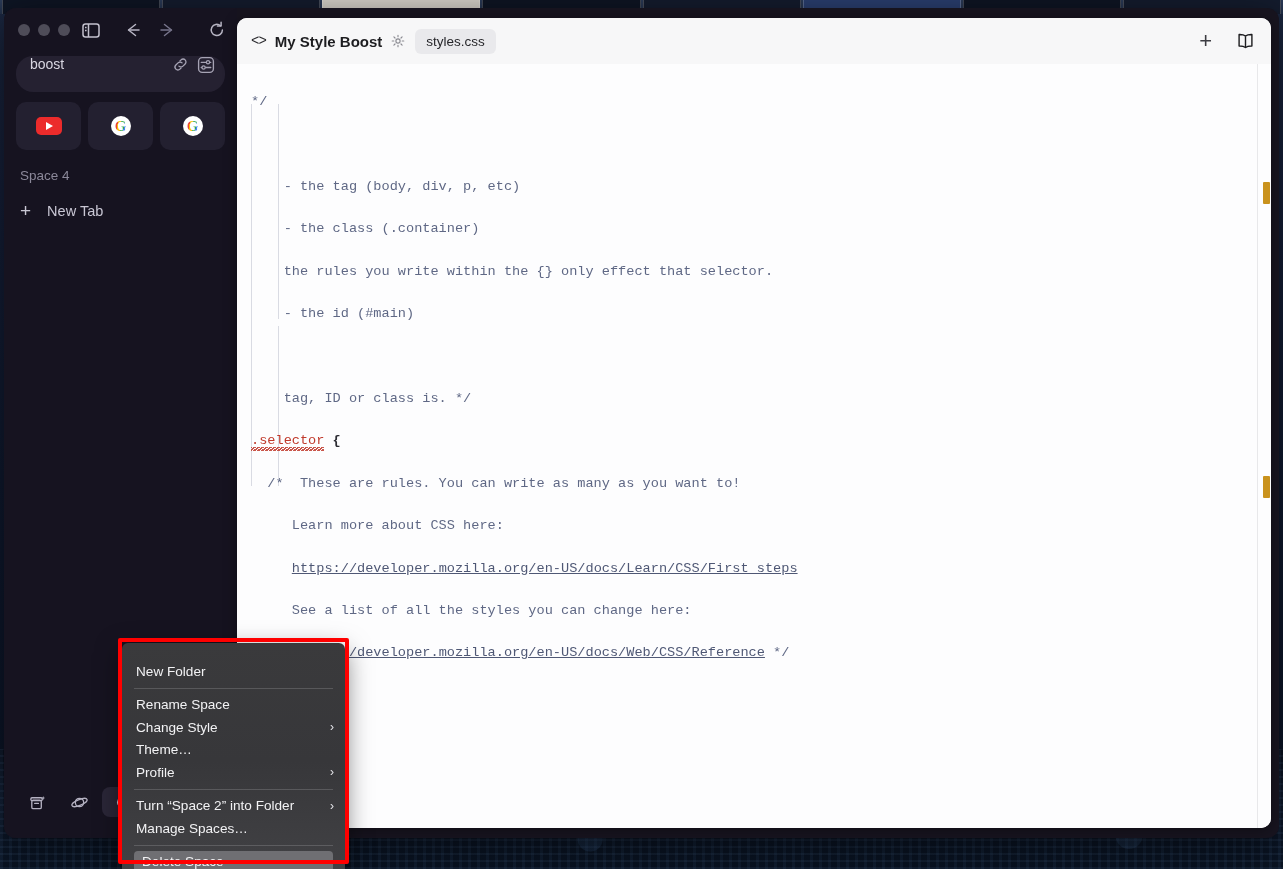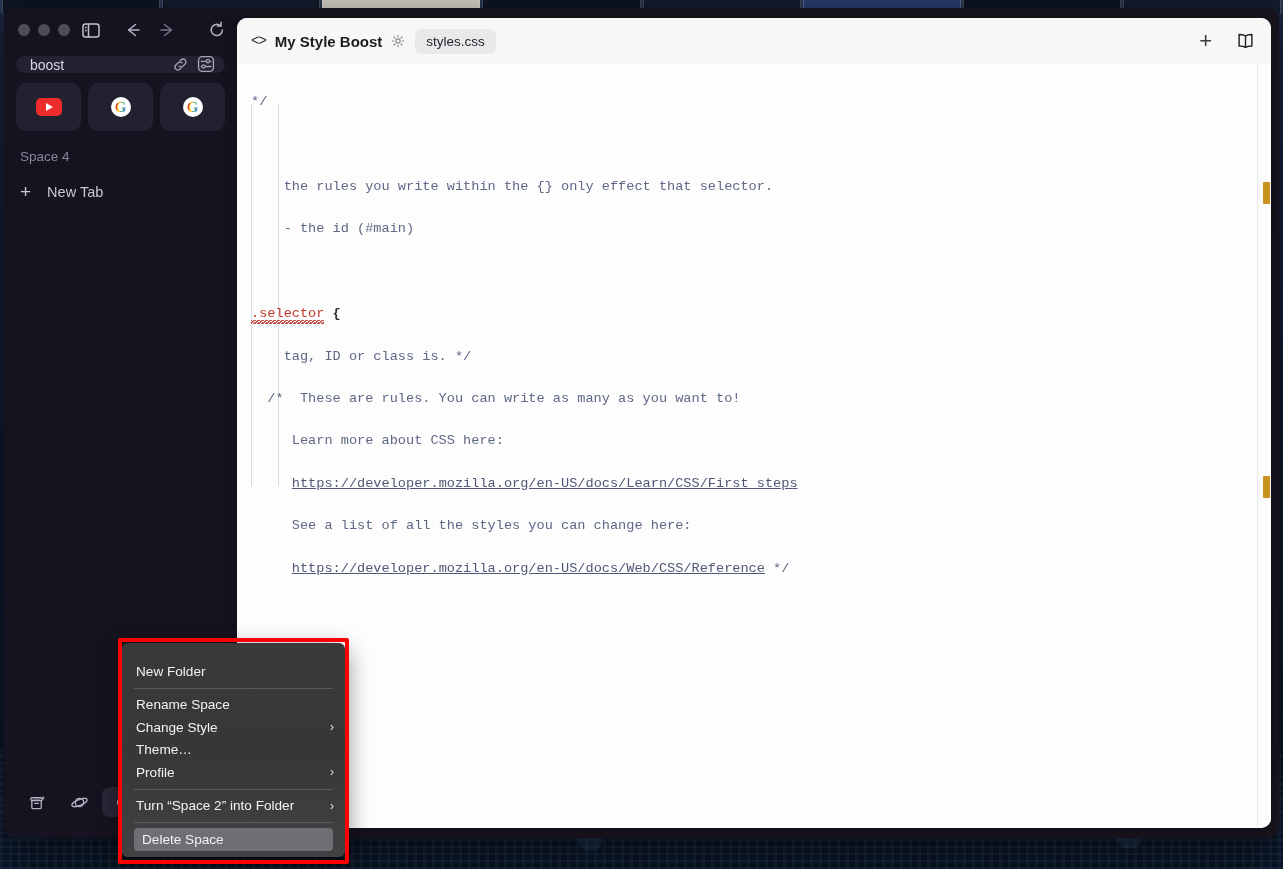--- a/index.html
+++ b/index.html
@@ -88,24 +88,24 @@
     width: 26px; height: 26px;
     display: flex; align-items: center; justify-content: center;
     color: #b9b7c4;
   }
   .tb-icon.sidebar-toggle { margin-left: 12px; }
   .nav-group { display: flex; align-items: center; gap: 8px; margin-left: 20px; }
 
   
   .urlbar {
     margin-top: 8px;
-    height: 17px;
+    height: 36px;
     background: #252131;
     border-radius: 17px;
-    display: flex; align-items: flex-end;
+    display: flex; align-items: flex-start;
     padding: 0 10px 0 14px;
     gap: 8px;
   }
   .urlbar-text {
     flex: 1 1 auto;
     color: #d9d7e2; font-size: 14px;
     overflow: hidden; white-space: nowrap; text-overflow: ellipsis;
   }
   .urlbar-icon { color: #a6a3b4; display: flex; align-items: center; }
 
@@ -460,25 +460,27 @@
 
       <div class="code-area">
 
         <div class="guide" style="left:14px; top:40px; height:382px;"></div>
         <div class="guide" style="left:41px; top:40px; height:215px;"></div>
         <div class="guide" style="left:41px; top:262px; height:160px;"></div>
 
         <div class="code-scroll">
 <div class="ln"><span class="tok-comment">*/</span></div>
 <div class="ln"><span></span></div>
+<div class="ln"><span class="tok-comment">    - the tag (body, div, p, etc)</span></div>
+<div class="ln"><span class="tok-comment">    - the class (.container)</span></div>
 <div class="ln"><span class="tok-comment">    the rules you write within the {} only effect that selector.</span></div>
 <div class="ln"><span class="tok-comment">    - the id (#main)</span></div>
 <div class="ln"><span></span></div>
+<div class="ln"><span class="tok-comment">    tag, ID or class is. */</span></div>
 <div class="ln"><span class="tok-sel squiggle">.selector</span><span class="tok-brace"> {</span></div>
-<div class="ln"><span class="tok-comment">    tag, ID or class is. */</span></div>
 <div class="ln"><span class="tok-comment">  /*  These are rules. You can write as many as you want to!</span></div>
 <div class="ln"><span class="tok-comment">     Learn more about CSS here:</span></div>
 <div class="ln"><span class="tok-comment">     </span><span class="url-link">https://developer.mozilla.org/en-US/docs/Learn/CSS/First_steps</span></div>
 <div class="ln"><span class="tok-comment">     See a list of all the styles you can change here:</span></div>
 <div class="ln"><span class="tok-comment">     </span><span class="url-link">https://developer.mozilla.org/en-US/docs/Web/CSS/Reference</span><span class="tok-comment"> */</span></div>
 <div class="ln"><span></span></div>
 
 
 
 
@@ -525,19 +527,22 @@
   </div>
   <div class="ctx-item">
     <span class="lbl">Profile</span>
     <span class="chev">›</span>
   </div>
   <div class="ctx-sep"></div>
   <div class="ctx-item">
     <span class="lbl">Turn “Space 2” into Folder</span>
     <span class="chev">›</span>
   </div>
+  <div class="ctx-item">
+    <span class="lbl">Manage Spaces…</span>
+  </div>
   <div class="ctx-sep"></div>
   <div class="ctx-item highlighted">
     <span class="lbl">Delete Space</span>
   </div>
 </div>
 
 <div class="ctx-highlight"></div>
 
 </body></html>

